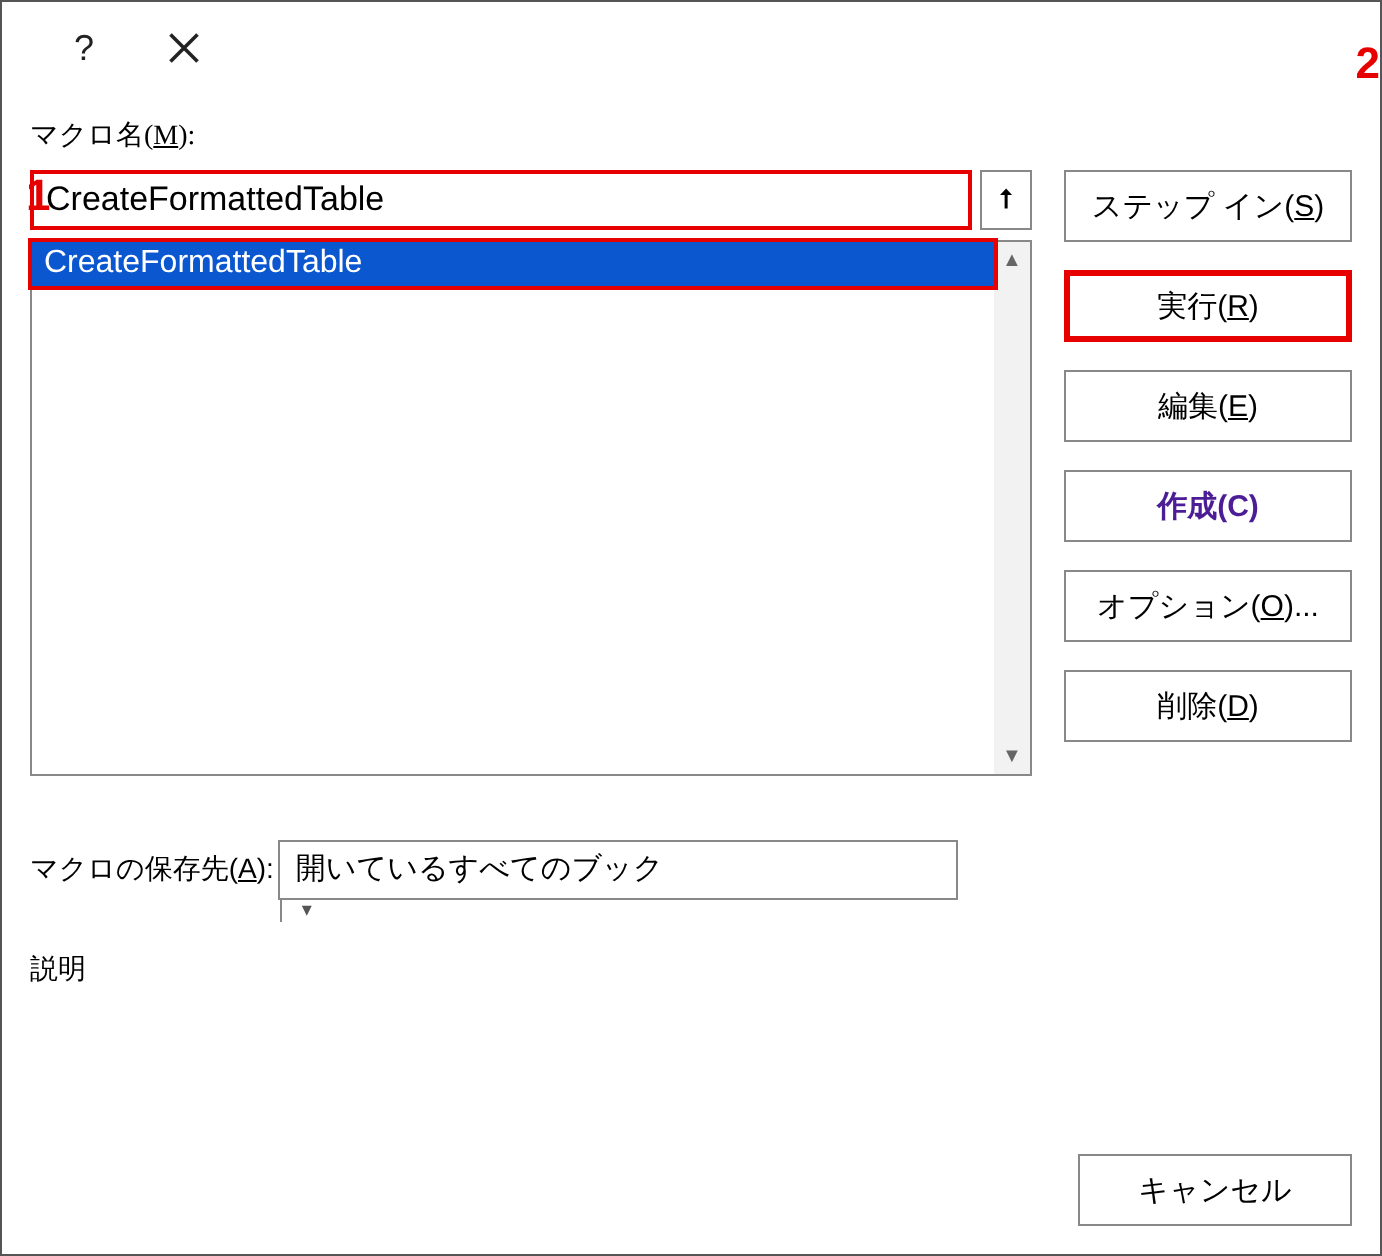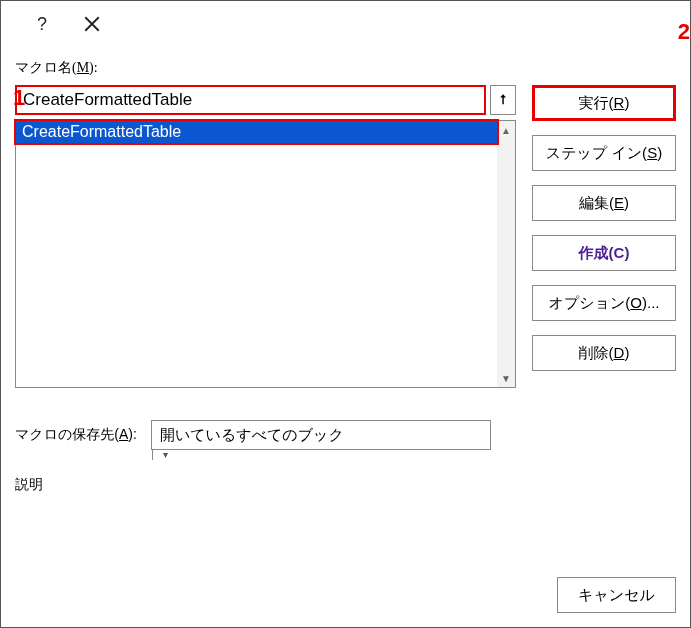--- a/index.html
+++ b/index.html
@@ -148,21 +148,21 @@
 }
 .highlight-red-btn {
   border: 3px solid #e60000 !important;
 }
 .lower {
   margin-top: 32px;
 }
 .lower-row {
   display: flex;
   align-items: center;
-  gap: 14px;
+  gap: 2px;
 }
 .select-wrap {
   display: flex;
   border: 1px solid #888;
   height: 30px;
   width: 340px;
   flex-direction: column;
 }
 .select-text {
   flex: 1;
@@ -178,21 +178,21 @@
   justify-content: center;
   font-size: 10px;
   color: #555;
 }
 .desc-lbl { margin-top: 26px; font-size: 14px; }
 .footer {
   display: flex;
   justify-content: flex-end;
   padding: 0 14px 14px 0;
 }
-.footer .btn { width: 119px; }
+.footer .btn { width: 137px; }
 </style>
 </head>
 <body>
 
 <div class="dialog">
 
   <div class="titlebar">
     <div class="help">?</div>
     <div class="close">
       <svg viewBox="0 0 16 16">
@@ -225,25 +225,25 @@
           <div class="scrollbar">
             <div class="scroll-arrow">▲</div>
             <div class="scroll-track"></div>
             <div class="scroll-arrow">▼</div>
           </div>
         </div>
       </div>
 
       <div class="right-col">
         <div class="annot" style="right:0px; top:-28px;">2</div>
+        <button class="btn">
+          <span>ステップ イン(</span><span class="u">S</span><span>)</span>
+        </button>
         <button class="btn highlight-red-btn">
           <span>実行(</span><span class="u">R</span><span>)</span>
-        </button>
-        <button class="btn">
-          <span>ステップ イン(</span><span class="u">S</span><span>)</span>
         </button>
         <button class="btn">
           <span>編集(</span><span class="u">E</span><span>)</span>
         </button>
         <button class="btn" disabled="">
           <span>作成(</span><span>C</span><span>)</span>
         </button>
         <button class="btn">
           <span>オプション(</span><span class="u">O</span><span>)...</span>
         </button>

